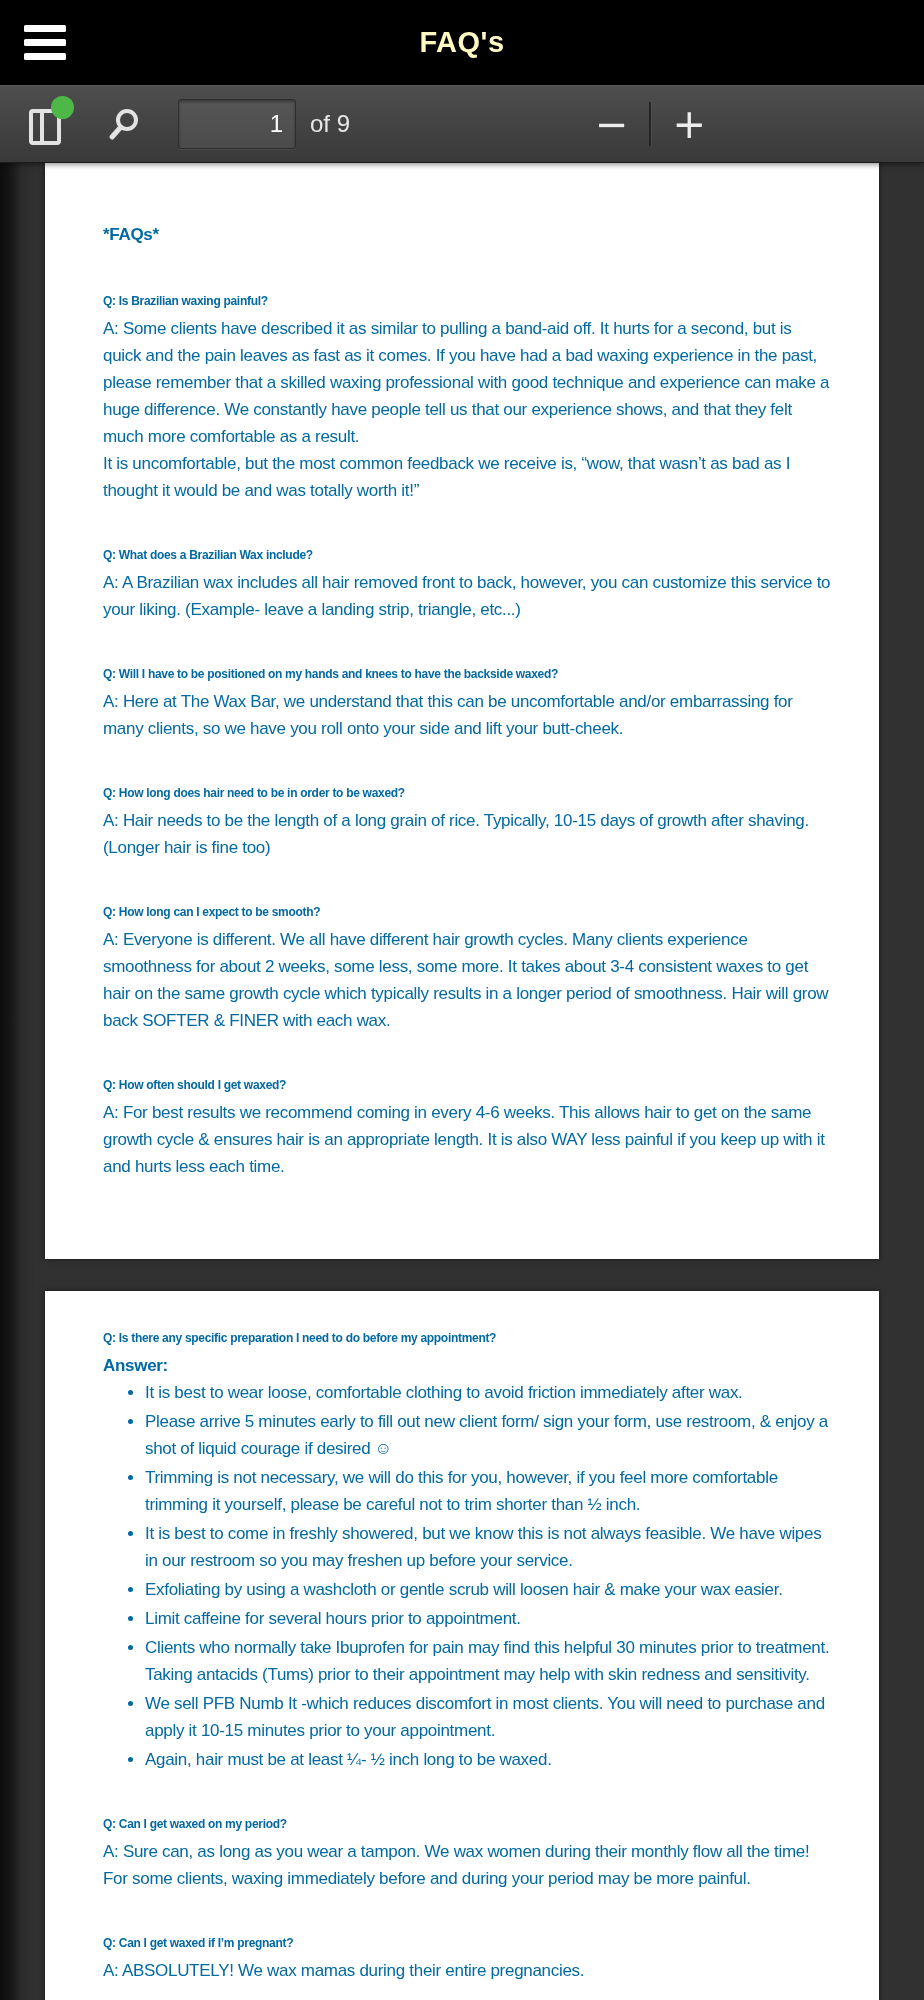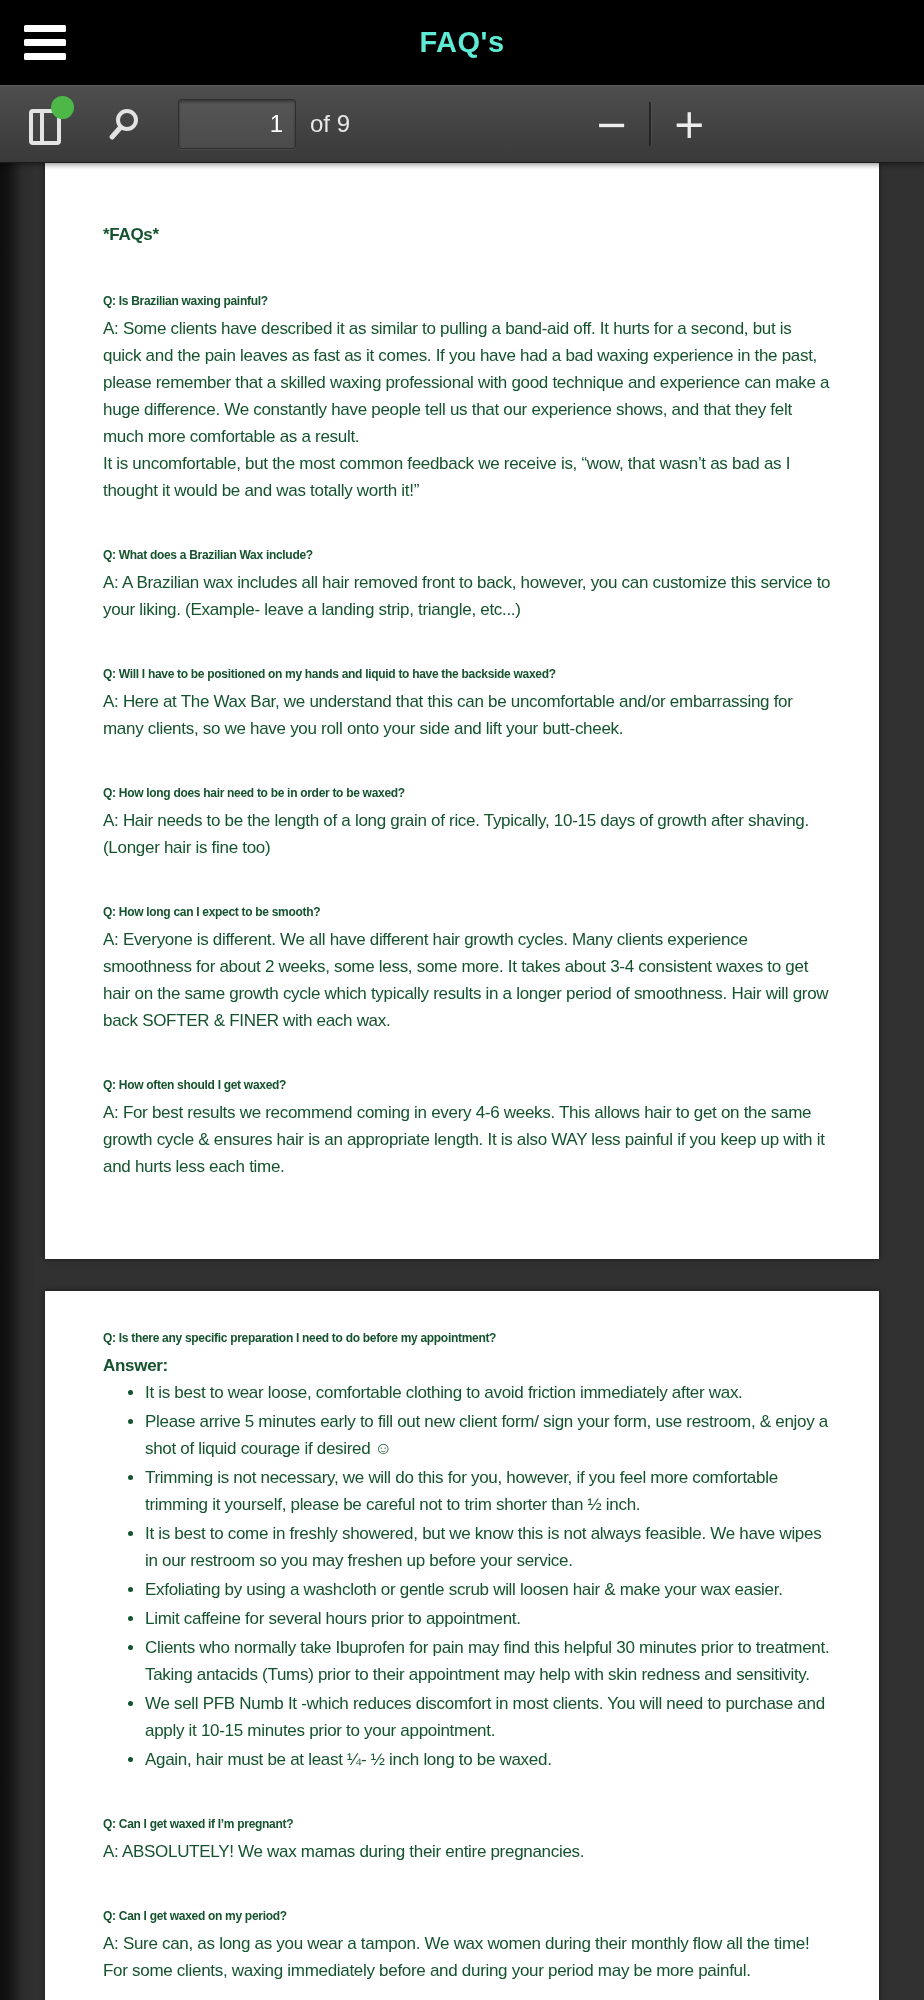--- a/index.html
+++ b/index.html
@@ -16,21 +16,21 @@
   }
   .menu-btn {
     position:absolute; left:24px; top:25px;
     width:44px; height:35px; background:none; border:none; padding:0;
     display:flex; flex-direction:column; justify-content:space-between;
     cursor:pointer;
   }
   .menu-btn span { display:block; width:42px; height:7px; background:#fff; border-radius:1.5px; }
   .titlebar-title {
     position:absolute; left:0; right:0; text-align:center;
-    color:#5eead4; font-size:29px; font-weight:700; letter-spacing:.5px;
+    color:#fef9c3; font-size:29px; font-weight:700; letter-spacing:.5px;
   }
 
   
   .toolbar {
     position:relative; z-index:2; height:78px; box-sizing:border-box;
     background:linear-gradient(#4e4e4e,#393939);
     border-top:1px solid #5a5a5a; border-bottom:1px solid #1b1b1b;
     box-shadow:0 2px 5px rgba(0,0,0,.4);
     display:flex; align-items:center;
     padding-right:212px;
@@ -69,21 +69,21 @@
     content:""; position:absolute; left:0; top:0; bottom:0; width:36px;
     background:linear-gradient(90deg,#0d0d0d 0,#131313 8px,#2b2b2b 22px,#313131 36px);
   }
   .page {
     position:relative; width:834px; margin:0 auto; background:#fff;
     box-sizing:border-box; box-shadow:0 0 5px rgba(0,0,0,.55);
   }
   .page-1 { height:1096px; padding:58px 48px 0 58px; overflow:hidden; margin-bottom:32px; }
   .page-2 { height:762px; padding:34px 48px 0 58px; overflow:hidden; }
 
-  .doc { color:#14532d; font-size:17px; line-height:27px; letter-spacing:-0.3px; }
+  .doc { color:#0369a1; font-size:17px; line-height:27px; letter-spacing:-0.3px; }
   .doc-title { font-weight:700; margin:0 0 40px 0; }
   .qa { margin:0 0 38px 0; }
   .qa:last-child { margin-bottom:0; }
   .qa h3 { margin:0; font-size:12px; line-height:27px; font-weight:700; white-space:nowrap; }
   .qa p { margin:0; }
   .answer-label { font-weight:700; }
   ul.prep { margin:0; padding:0 0 0 42px; list-style:disc; }
   ul.prep li { margin:0 0 2px 0; line-height:27px; }
 </style>
 </head>
@@ -134,21 +134,21 @@
       <p>A: Some clients have described it as similar to pulling a band-aid off.  It hurts for a second, but is quick and the pain leaves as fast as it comes.  If you have had a bad waxing experience in the past, please remember that a skilled waxing professional with good technique and experience can make a huge difference.  We constantly have people tell us that our experience shows, and that they felt much more comfortable as a result.</p>
       <p>It is uncomfortable, but the most common feedback we receive is, “wow, that wasn’t as bad as I thought it would be and was totally worth it!”</p>
     </div>
 
     <div class="qa">
       <h3>Q: What does a Brazilian Wax include?</h3>
       <p>A: A Brazilian wax includes all hair removed front to back, however, you can customize this service to your liking.  (Example- leave a landing strip, triangle, etc...)</p>
     </div>
 
     <div class="qa">
-      <h3>Q: Will I have to be positioned on my hands and liquid to have the backside waxed?</h3>
+      <h3>Q: Will I have to be positioned on my hands and knees to have the backside waxed?</h3>
       <p>A: Here at The Wax Bar, we understand that this can be uncomfortable and/or embarrassing for many clients, so we have you roll onto your side and lift your butt-cheek.</p>
     </div>
 
     <div class="qa">
       <h3>Q: How long does hair need to be in order to be waxed?</h3>
       <p>A: Hair needs to be the length of a long grain of rice. Typically, 10-15 days of growth after shaving. (Longer hair is fine too)</p>
     </div>
 
     <div class="qa">
       <h3>Q: How long can I expect to be smooth?</h3>
@@ -172,23 +172,23 @@
         <li>It is best to come in freshly showered, but we know this is not always feasible. We have wipes in our restroom so you may freshen up before your service.</li>
         <li>Exfoliating by using a washcloth or gentle scrub will loosen hair &amp; make your wax easier.</li>
         <li>Limit caffeine for several hours prior to appointment.</li>
         <li>Clients who normally take Ibuprofen for pain may find this helpful 30 minutes prior to treatment.  Taking antacids (Tums) prior to their appointment may help with skin redness and sensitivity.</li>
         <li>We sell PFB Numb It -which reduces discomfort in most clients. You will need to purchase and apply it 10-15 minutes prior to your appointment.</li>
         <li>Again, hair must be at least ¼- ½ inch long to be waxed.</li>
       </ul>
     </div>
 
     <div class="qa">
-      <h3>Q: Can I get waxed if I’m pregnant?</h3>
-      <p>A: ABSOLUTELY! We wax mamas during their entire pregnancies.</p>
+      <h3>Q: Can I get waxed on my period?</h3>
+      <p>A: Sure can, as long as you wear a tampon. We wax women during their monthly flow all the time!  For some clients, waxing immediately before and during your period may be more painful.</p>
     </div>
 
     <div class="qa">
-      <h3>Q: Can I get waxed on my period?</h3>
-      <p>A: Sure can, as long as you wear a tampon. We wax women during their monthly flow all the time!  For some clients, waxing immediately before and during your period may be more painful.</p>
+      <h3>Q: Can I get waxed if I’m pregnant?</h3>
+      <p>A: ABSOLUTELY! We wax mamas during their entire pregnancies.</p>
     </div>
   </div>
 
 </div>
 
 </body></html>

